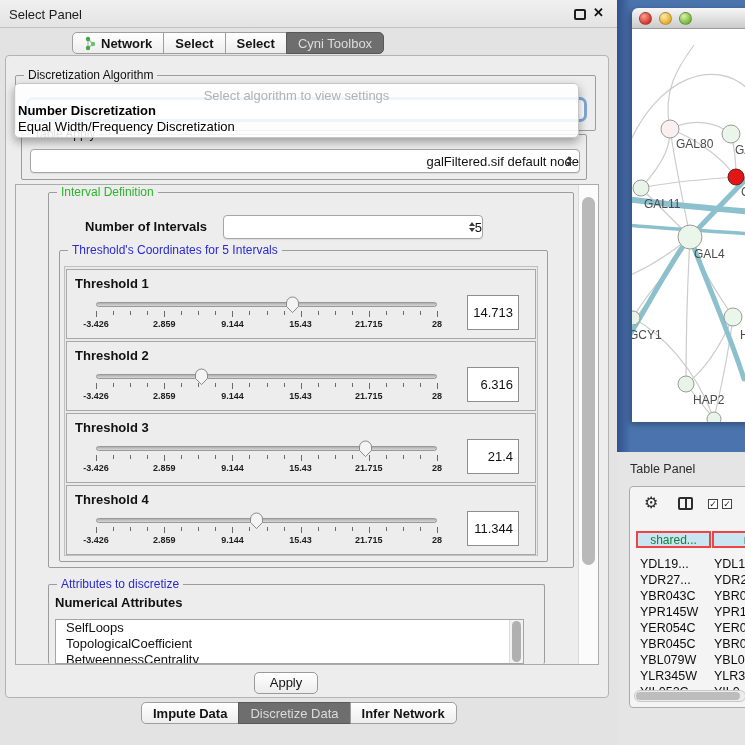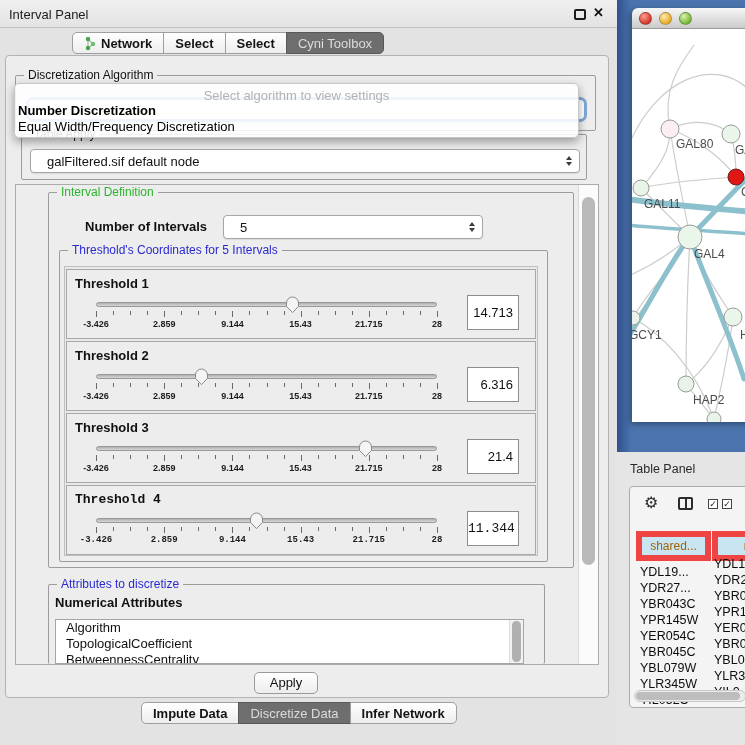--- a/index.html
+++ b/index.html
@@ -29,21 +29,21 @@
   #content { position:absolute; left:5px; top:55px; width:604px; height:643px;
     background:#ededed; border:1px solid #b3b3b3; border-radius:4px; }
 
   .group { position:absolute; border:1px solid #9c9c9c; border-radius:2px; }
   .group-label { position:absolute; top:-8px; left:8px; background:#ededed; padding:0 4px; font-size:12px; }
   .green-t { color:#2cb52c; }
   .blue-t { color:#2a2ad0; }
 
   
   .combo { position:absolute; background:#ffffff; border:1px solid #a6a6a6; border-radius:4px;
-    font-size:13px; display:flex; align-items:center; padding-left:16px; box-shadow:0 1px 1px rgba(0,0,0,.08); }
+    font-size:13px; display:flex; align-items:center; padding-left:16px; box-shadow:0 1px 1px rgba(0,0,0,.08);justify-content:flex-end; }
   .spin { position:absolute; right:7px; top:50%; transform:translateY(-50%); display:flex; flex-direction:column; gap:2px; }
   .spin .up { width:0; height:0; border-left:3.5px solid transparent; border-right:3.5px solid transparent; border-bottom:4.5px solid #3c3c3c; }
   .spin .dn { width:0; height:0; border-left:3.5px solid transparent; border-right:3.5px solid transparent; border-top:4.5px solid #3c3c3c; }
 
   
   #disc-group { left:9px; top:19px; width:581px; height:56px; }
   #algo-focus-ring { position:absolute; left:20px; top:41px; width:561px; height:25px;
     border:3px solid #7fa8d6; border-radius:7px; background:#fff; }
   #algo-popup { position:absolute; left:8px; top:27px; width:565px; height:55px;
     background:rgba(255,255,255,0.87); border:1px solid #c6c6c6; border-radius:5px;
@@ -106,37 +106,37 @@
   #tablepanel { position:absolute; left:617px; top:452px; width:128px; height:293px; background:#e5e5e5; }
   #tp-title { position:absolute; left:13px; top:10px; font-size:12.5px; color:#2a2a2a; }
   #tp-inner { position:absolute; left:12px; top:34px; width:124px; height:222px;
     background:#f4f4f4; border:1px solid #ababab; border-radius:4px; overflow:hidden; }
   #tp-gear { position:absolute; left:14px; top:6px; font-size:16px; color:#2c2c2c; }
   #tp-colicon { position:absolute; left:48px; top:10px; width:15px; height:13px; border:2px solid #2c2c2c; border-radius:2px; }
   #tp-colicon::after { content:""; position:absolute; left:4.5px; top:0; width:2px; height:9px; background:#2c2c2c; }
   .tp-check { position:absolute; top:12px; width:10px; height:10px; border:1px solid #444; background:#fff;
     font-size:9px; line-height:9px; text-align:center; color:#222; }
   #tp-check1 { left:78px; } #tp-check2 { left:92px; }
-  .th-cell { position:absolute; top:44px; height:30px; background:#c9e5f1; border:6px solid #ef4444;
-    font-size:12px; display:flex; align-items:center; justify-content:center; color:#a16207; }
+  .th-cell { position:absolute; top:44px; height:17px; background:#c9e5f1; border:2px solid #ef4444;
+    font-size:12px; display:flex; align-items:center; justify-content:center; color:#15803d; }
   #th-1 { left:6px; width:75px; } #th-2 { left:82px; width:70px; }
   .tp-row { position:absolute; left:0; width:124px; height:16px; font-size:12.5px; color:#0d0d0d; }
-  .tp-row .c1 { position:absolute; left:10px;margin-top:8px; } .tp-row .c2 { position:absolute; left:84px; }
+  .tp-row .c1 { position:absolute; left:10px; } .tp-row .c2 { position:absolute; left:84px; }
   #tp-hscroll { position:absolute; left:4px; top:203px; width:112px; height:12px; background:#ececec;
     border:1px solid #c8c8c8; border-radius:6px; }
   #tp-hthumb { position:absolute; left:1px; top:1px; width:104px; height:8px; background:#bdbdbd; border-radius:4px; }
 
   svg text { font-family:"Liberation Sans", sans-serif; }
 </style>
 </head>
 <body>
 
 <div id="control-panel">
   <div id="cp-titlebar">
-    <span id="cp-title">Interval Panel</span>
+    <span id="cp-title">Select Panel</span>
     <span id="float-icon"></span>
     <span id="close-icon">✕</span>
   </div>
 
   <div id="top-tabbar" class="tabbar">
       <div class="tab">
         <svg width="12" height="15" viewBox="0 0 12 15">
           <path d="M4,3 L4,12 M4,3 L9,8 M4,12 L9,8" stroke="#9dbd9d" stroke-width="1.2" fill="none"></path>
           <circle cx="4" cy="3" r="2.2" fill="#49a349"></circle>
           <circle cx="4" cy="12" r="2.2" fill="#49a349"></circle>
@@ -305,21 +305,21 @@
                   <div class="tick major" style="left: 370px;"></div>
                   <div class="tick-label" style="left: 7px;">-3.426</div>
                   <div class="tick-label" style="left: 75.2px;">2.859</div>
                   <div class="tick-label" style="left: 143.4px;">9.144</div>
                   <div class="tick-label" style="left: 211.6px;">15.43</div>
                   <div class="tick-label" style="left: 279.8px;">21.715</div>
                   <div class="tick-label" style="left: 348px;">28</div>
                 </div>
     <div class="thr-value">21.4</div>
   </div>
-              <div class="thr-cell" style="top: 218px; font-family: Liberation Mono, monospace;">
+              <div class="thr-cell" style="top: 218px;">
     <span class="thr-label">Threshold 4</span>
     <div class="thr-track"></div>
     <div class="thr-handle" style="left: 181.768px;">
       <svg width="15" height="18" viewBox="0 0 15 18">
         <path d="M1.5,7 a6,6 0 0 1 12,0 v3.4 L7.5,16.6 L1.5,10.4 Z" fill="#f4f4f4" stroke="#8a8a8a" stroke-width="1"></path>
       </svg>
     </div>
     <div class="ticks">
                   <div class="tick major" style="left: 29px;"></div>
                   <div class="tick minor" style="left: 46.05px;"></div>
@@ -353,21 +353,21 @@
   </div>
             </div>
         </div>
       </div>
 
       <div id="attr-group" class="group">
         <span class="group-label blue-t">Attributes to discretize</span>
         <span id="attr-header">Numerical Attributes</span>
         <div id="attr-list">
           <div id="attr-items">
-              <div class="attr-item">Algorithm</div>
+              <div class="attr-item">SelfLoops</div>
               <div class="attr-item">TopologicalCoefficient</div>
               <div class="attr-item">BetweennessCentrality</div>
             </div>
           <div id="attr-scroll">
               <div id="attr-thumb"></div>
             </div>
         </div>
       </div>
 
       <div id="sp-vscroll">

